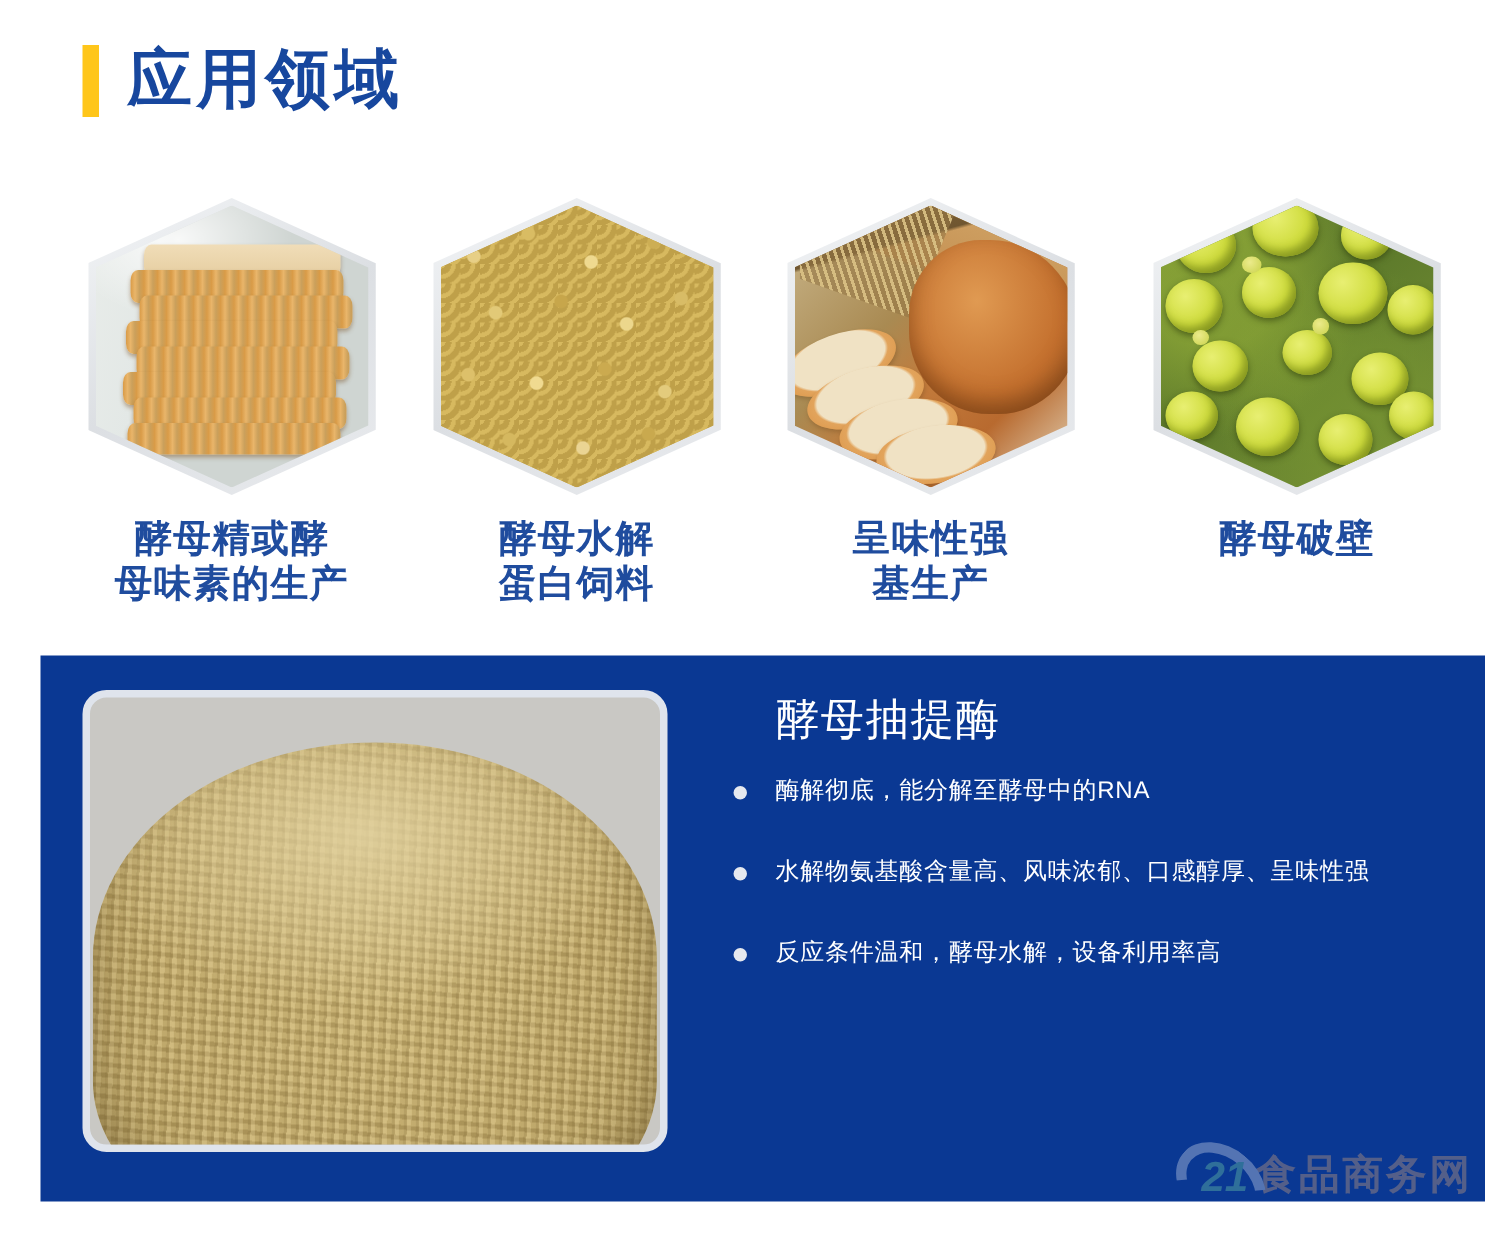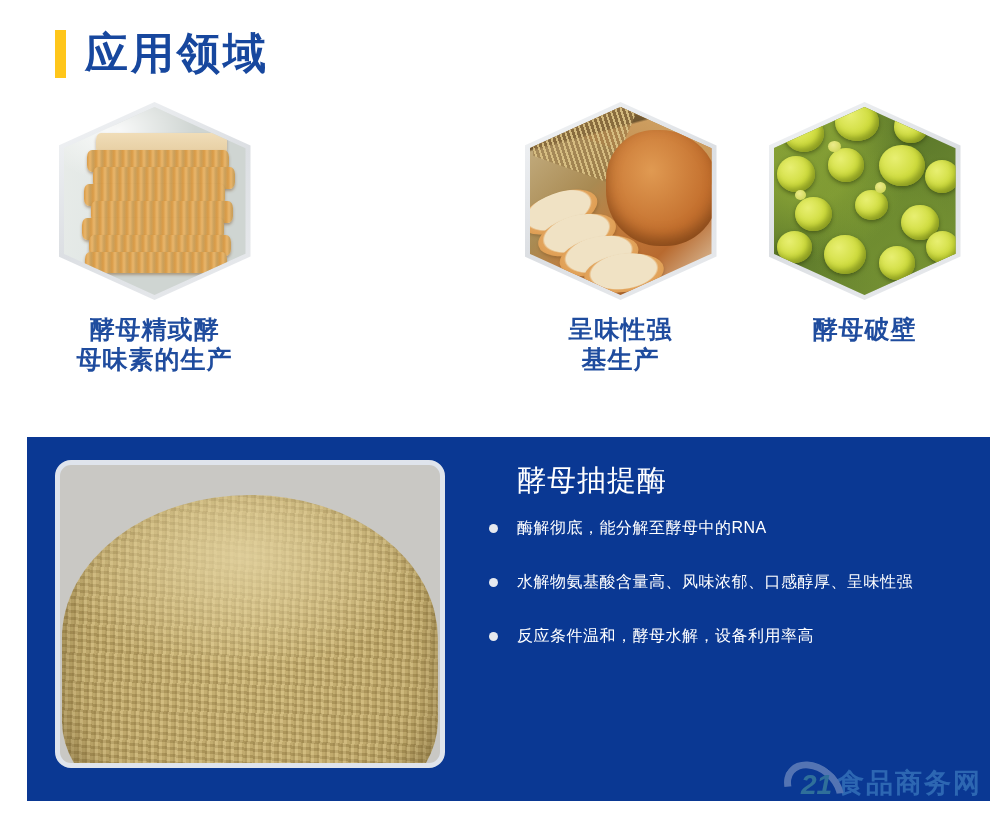--- a/index.html
+++ b/index.html
@@ -41,21 +41,21 @@
     color: #17479E;
     letter-spacing: 3px;
     line-height: 62px;
     white-space: nowrap;
   }
 
   
   .hex-row {
     position: absolute;
     left: 0;
-    top: 102px;
+    top: 132px;
     width: 886px;
     height: 300px;
     padding-left: 23px;
   }
   .hex-card {
     position: absolute;
     top: 0;
     width: 225px;
     text-align: center;
   }
@@ -318,21 +318,21 @@
     left: 20px; top: 10px;
     font-size: 28px;
     font-weight: bold;
     font-style: italic;
     color: #86efac;
     line-height: 28px;
   }
   .wm-text {
     font-size: 27px;
     font-weight: bold;
-    color: #7dd3fc;
+    color: #fdba74;
     letter-spacing: 2px;
     line-height: 34px;
   }
 </style>
 </head>
 <body>
 
 <div class="header">
   <div class="header-accent-bar"></div>
   <div class="header-title">应用领域</div>
@@ -352,20 +352,29 @@
           <div class="biscuit b5"></div>
           <div class="biscuit b6"></div>
           <div class="biscuit b7"></div>
         </div>
       </div>
     </div>
     <div class="hex-caption">酵母精或酵
 母味素的生产</div>
   </div>
 
+  <div class="hex-card c1">
+    <div class="hex-outer">
+      <div class="hex-inner">
+        <div class="hex-img img-granules"></div>
+      </div>
+    </div>
+    <div class="hex-caption">酵母水解
+蛋白饲料</div>
+  </div>
 
   <div class="hex-card c2">
     <div class="hex-outer">
       <div class="hex-inner">
         <div class="hex-img img-bread">
           <div class="wheat"></div>
           <div class="loaf"></div>
           <div class="slice s0"></div>
           <div class="slice s1"></div>
           <div class="slice s2"></div>

